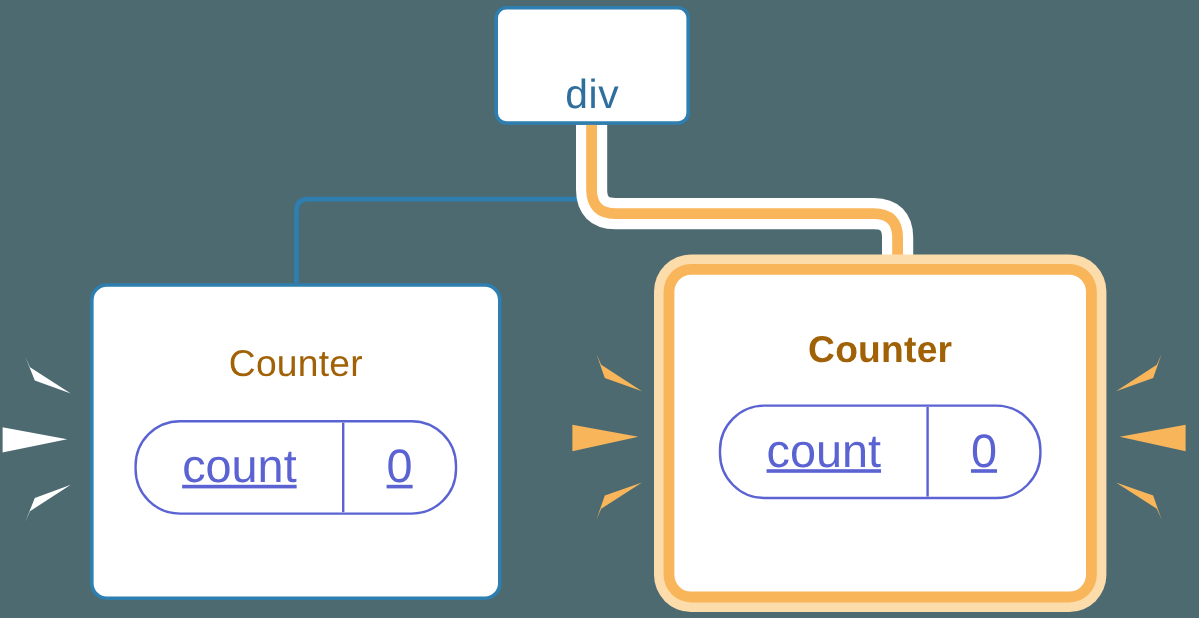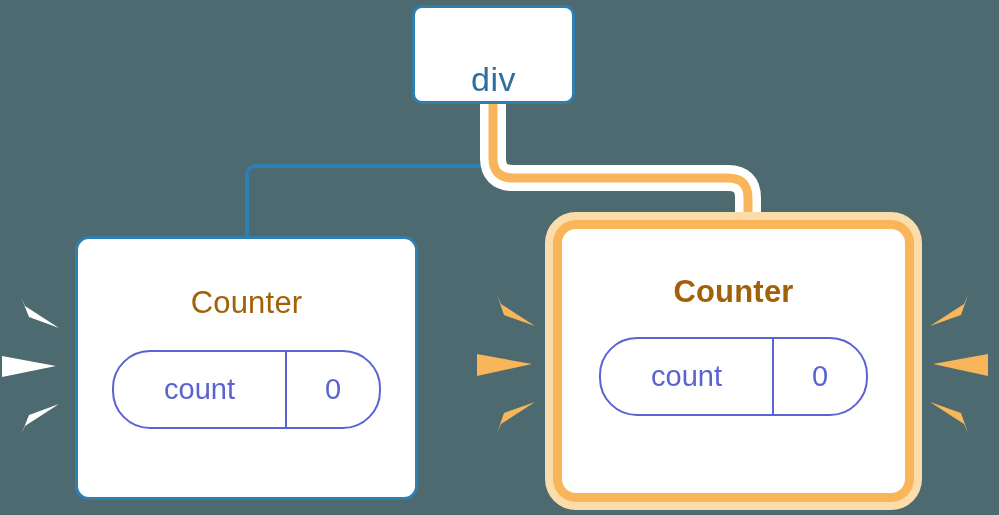--- a/index.html
+++ b/index.html
@@ -96,22 +96,23 @@
     background: #ffffff;
     overflow: hidden;
   }
   .node-counter-right .state-pill { margin-top: 30px; }
 
   .pill-key, .pill-val {
     display: flex;
     align-items: center;
     justify-content: center;
     color: #5b63d3;
-    font-size: 29px;
+    font-size: 39px;
     line-height: 1;
+    text-decoration: underline;
   }
   .pill-key {
     width: 171px;
     border-right: 2px solid #5b63d3;
   }
   .pill-val {
     width: 92px;
   }
 
   

